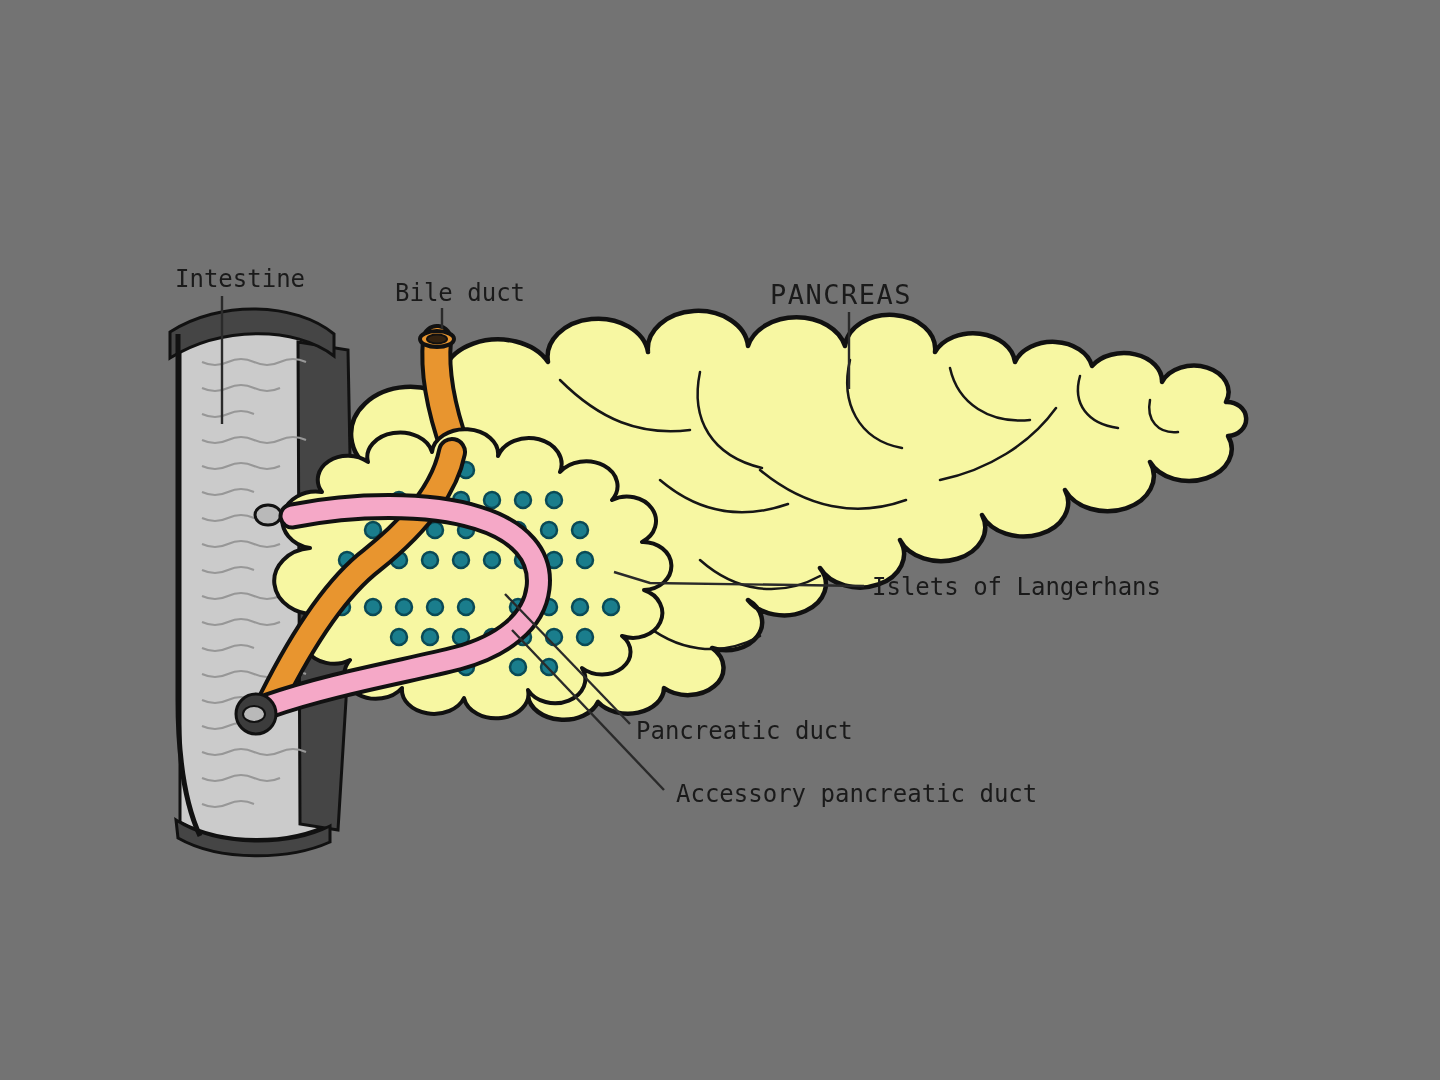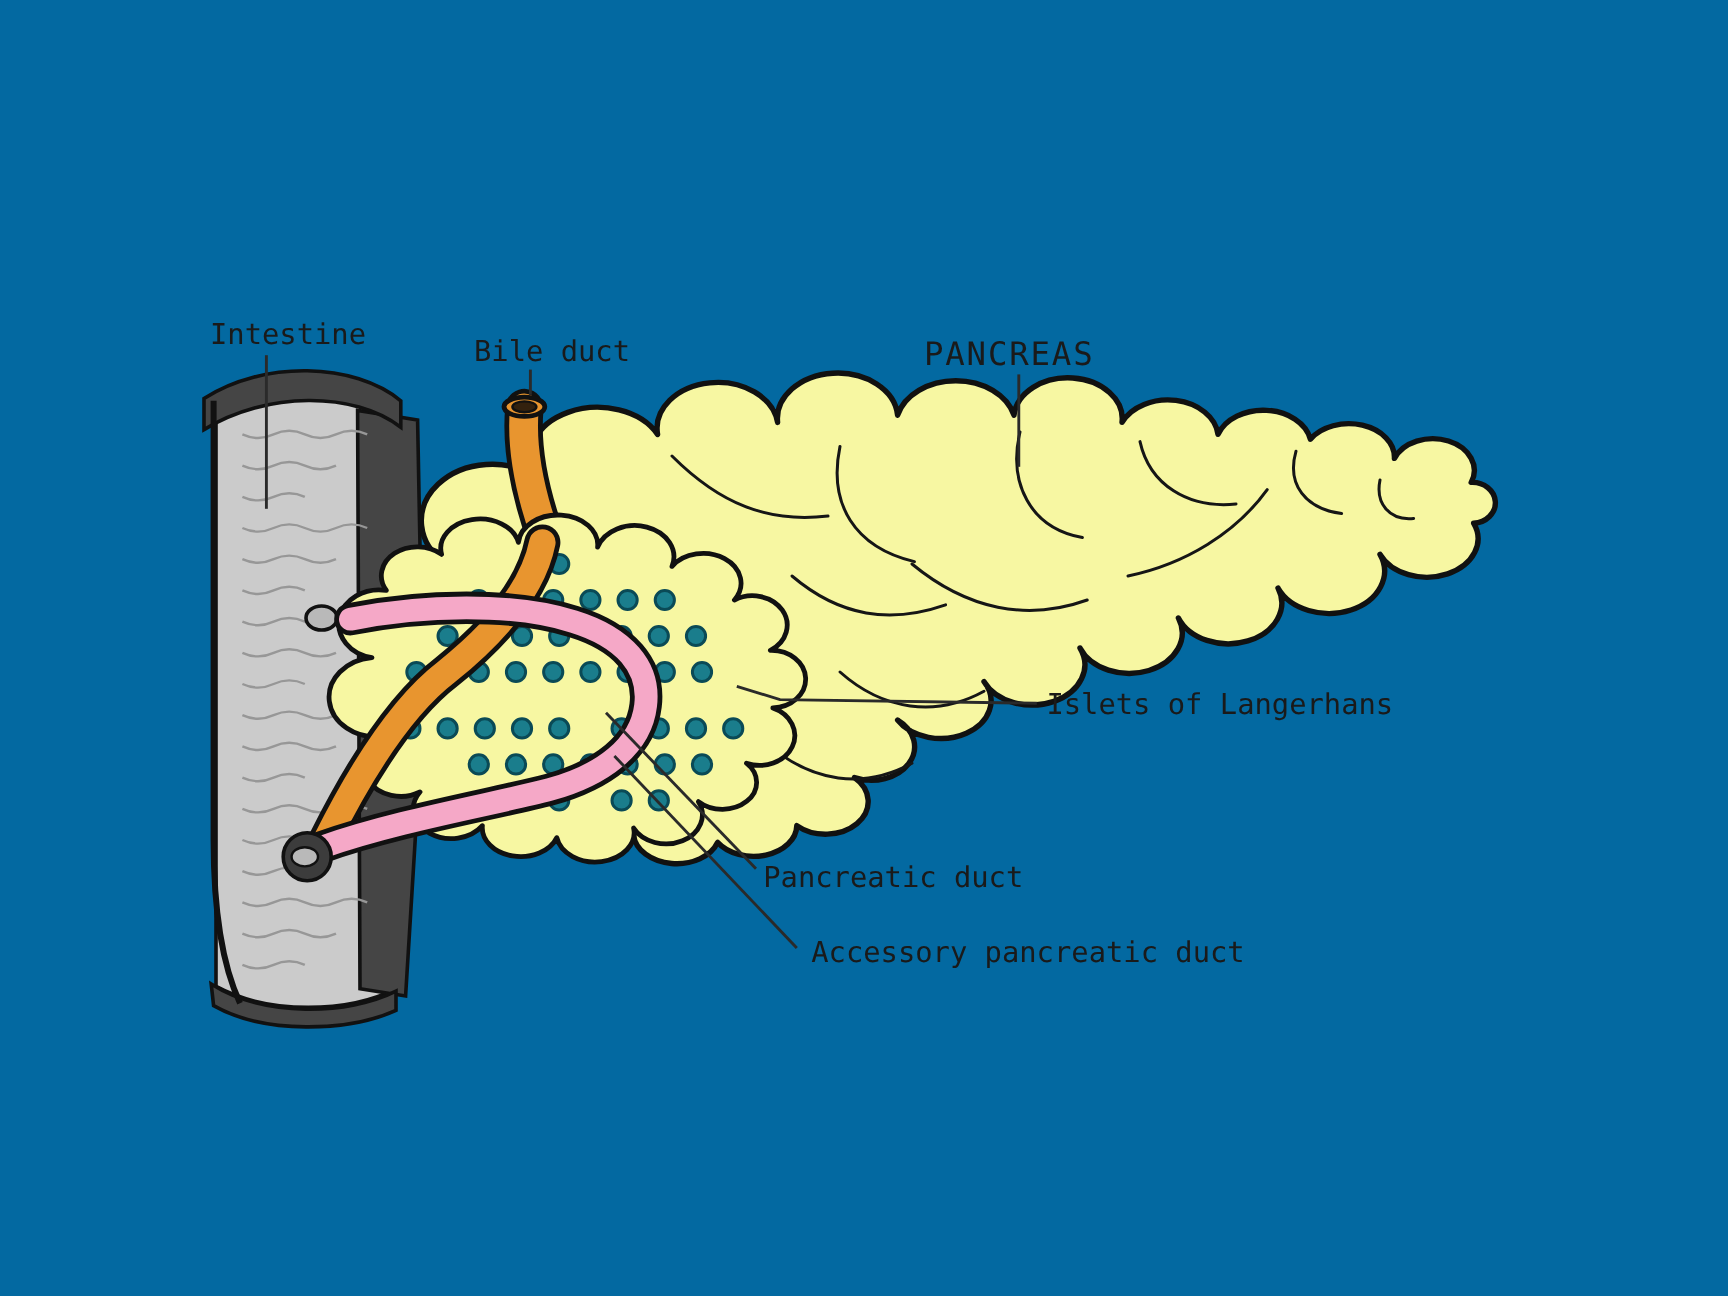--- a/index.html
+++ b/index.html
@@ -1,16 +1,16 @@
 <!DOCTYPE html>
 <html><head>
 <meta charset="utf-8">
 <style>
   html,body { margin:0; padding:0; background:#ffffff; }
-  .stage { width:1440px; height:1080px; position:relative; background:#0369a1; overflow:hidden; }
+  .stage { width:1440px; height:1080px; position:relative; background:#737373; overflow:hidden; }
   svg { display:block; }
   .lbl { font-family:"DejaVu Sans Mono","Liberation Mono",monospace; font-size:24px; fill:#1a1a1a; }
   .lbl-big { font-family:"DejaVu Sans Mono","Liberation Mono",monospace; font-size:27px; letter-spacing:1.5px; fill:#1a1a1a; }
   .leader { stroke:#2a2a2a; stroke-width:2.4; fill:none; }
   .outline { stroke:#111111; fill:none; }
 </style>
 </head>
 <body>
 
 <div class="stage">

